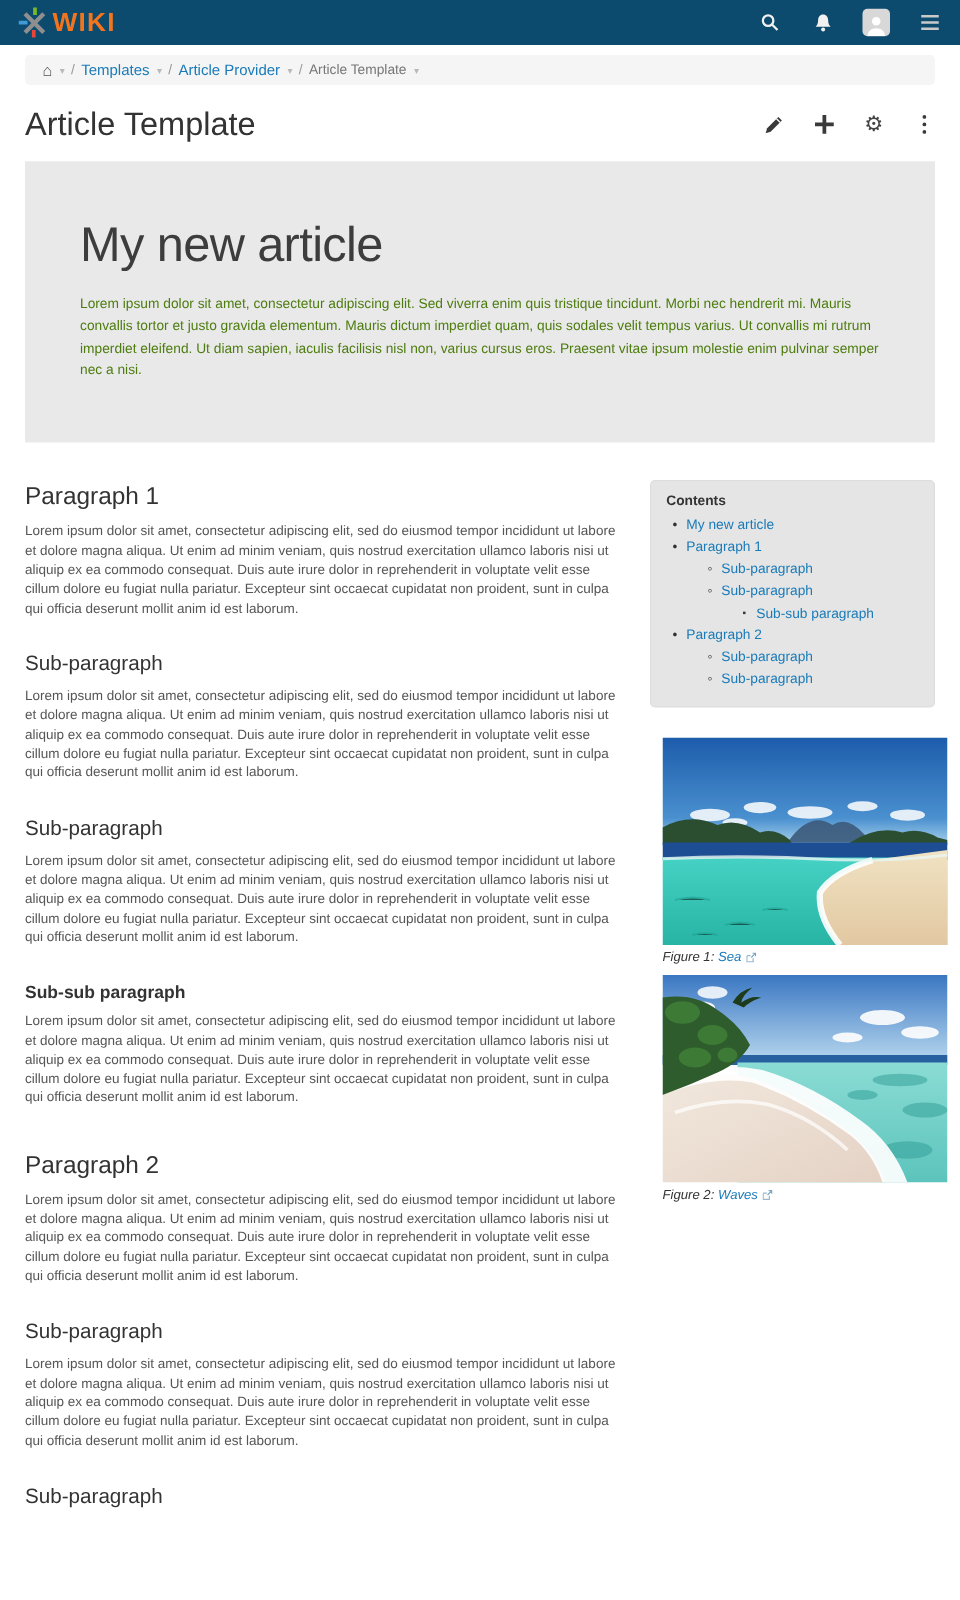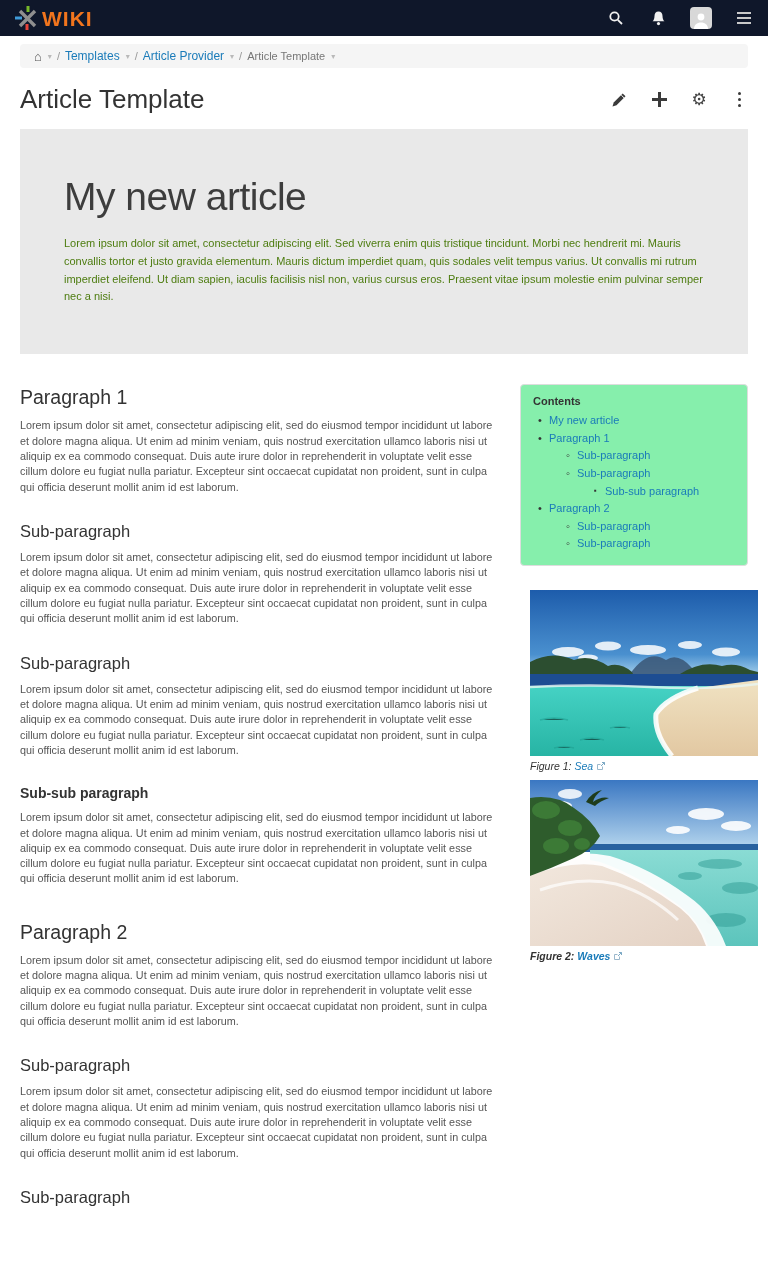--- a/index.html
+++ b/index.html
@@ -7,21 +7,21 @@
   body {
     font-family:"Liberation Sans", sans-serif;
     background:#fff; color:#333;
     display:flex; flex-direction:column;
     min-height:1280px; overflow:hidden;
   }
   a { text-decoration:none; color:#1a7bb9; cursor:pointer; }
 
   
   .navbar {
-    height:36px; background:#0f172a; display:flex; align-items:center;
+    height:36px; background:#0c4a6e; display:flex; align-items:center;
     padding:0 14px; flex:0 0 auto;
   }
   .logo { display:flex; align-items:center; gap:2px; }
   .logo-wiki { color:#f2751d; font-size:21px; font-weight:bold; letter-spacing:1px; line-height:1; }
   .nav-right { margin-left:auto; display:flex; align-items:center; gap:22px; }
   .nav-icon { display:flex; align-items:center; justify-content:center; width:20px; height:20px; cursor:pointer; }
   .avatar {
     width:22px; height:22px; border-radius:4px; background:#d8d8d8;
     display:flex; align-items:flex-end; justify-content:center; overflow:hidden;
   }
@@ -66,21 +66,21 @@
   .col-right { width:228px; flex:0 0 228px; }
 
   .sec-h { color:#333; font-weight:400; }
   h2.sec-h { font-size:19.5px; margin:34px 0 9px; }
   h3.sec-h { font-size:16.5px; margin:27px 0 9px; }
   h4.sec-h { font-size:14px; font-weight:bold; margin:27px 0 9px; }
   .col-left > .sec-h:first-child { margin-top:2px; }
   .sec-body { font-size:10.8px; line-height:1.42; color:#555; }
 
   
-  .toc-panel { border:1px solid #ddd; border-radius:4px; background:#86efac; padding:10px 12px 12px; }
+  .toc-panel { border:1px solid #ddd; border-radius:4px; background:#e5e5e5; padding:10px 12px 12px; }
   .toc-title { font-size:11px; font-weight:bold; color:#333; margin-bottom:5px; }
   .toc-list { list-style:none; }
   .toc-li { font-size:11px; line-height:1.6; position:relative; }
   .toc-li.lvl1 { padding-left:16px; }
   .toc-li.lvl2 { padding-left:44px; }
   .toc-li.lvl3 { padding-left:72px; }
   .toc-li:before { position:absolute; color:#333; }
   .toc-li.lvl1:before { content:"•"; left:5px; }
   .toc-li.lvl2:before { content:"◦"; left:33px; }
   .toc-li.lvl3:before { content:"▪"; left:61px; font-size:8px; top:2px; }
@@ -255,21 +255,21 @@
       <div class="fig-caption">
         <span>Figure 1:</span>
         <a>Sea</a>
         <svg class="ext-icon" width="8" height="8" viewBox="0 0 8 8">
           <path d="M0.5 2.5 h3 M0.5 2.5 v5 h5 v-3" fill="none" stroke="#9bb8cc" stroke-width="1"></path>
           <path d="M4 4 L7.5 0.5 M5 0.5 h2.5 v2.5" fill="none" stroke="#7ba8c4" stroke-width="1"></path>
         </svg>
       </div>
     </div>
 
-    <div class="figure" style="margin-top:8px;font-weight:bold;">
+    <div class="figure" style="margin-top:8px;">
       <svg class="fig-img" viewBox="0 0 228 166" preserveAspectRatio="none">
         <defs>
           <linearGradient id="sky2" x1="0" y1="0" x2="0" y2="1">
             <stop offset="0" stop-color="#3a77c2"></stop>
               <stop offset="1" stop-color="#b8d8ef"></stop>
           </linearGradient>
           <linearGradient id="water2" x1="0" y1="0" x2="0" y2="1">
             <stop offset="0" stop-color="#8adcd4"></stop>
               <stop offset="1" stop-color="#5cc4bc"></stop>
           </linearGradient>

